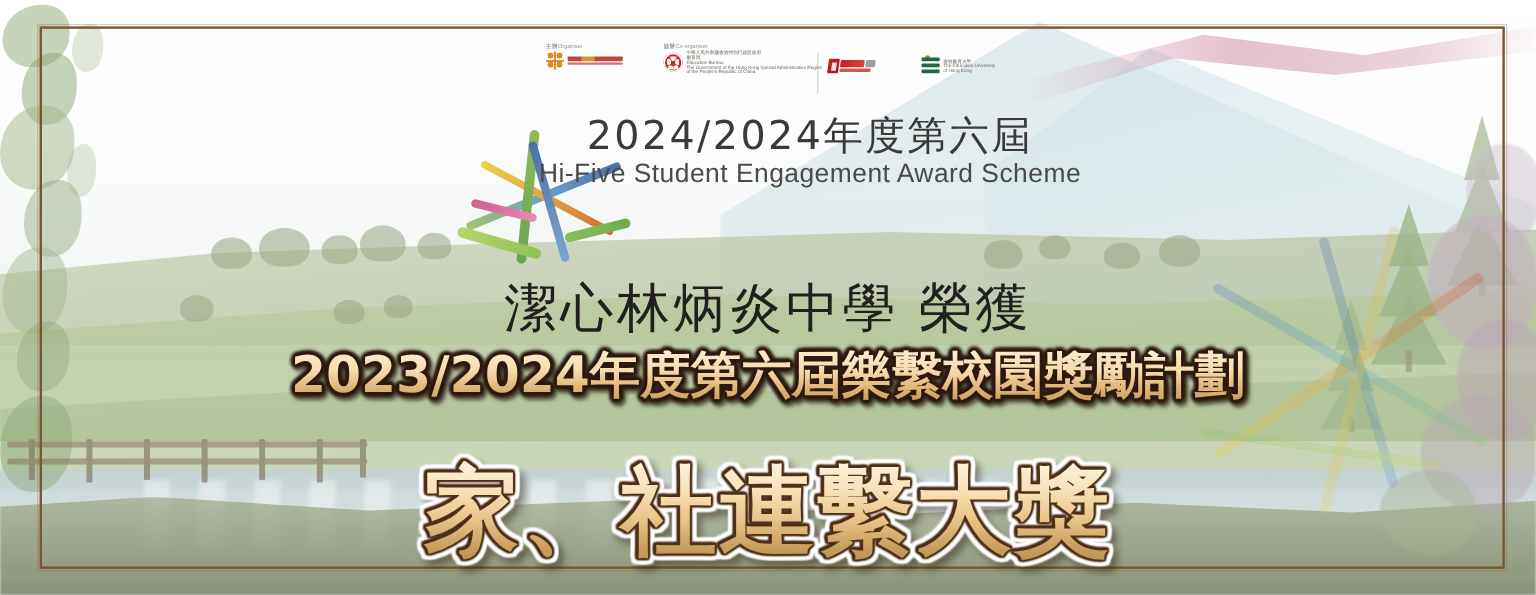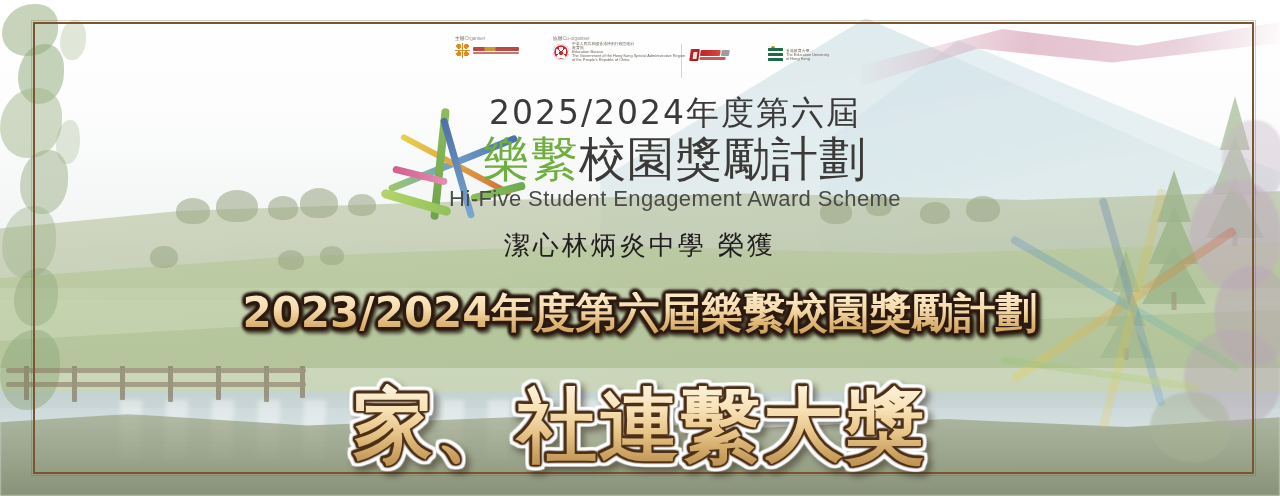--- a/index.html
+++ b/index.html
@@ -235,21 +235,21 @@
   .hd-line3 {
     font-family:"Liberation Sans", sans-serif;
     font-size:22px; color:#4a4a48; letter-spacing:.4px; margin-top:1px;
     padding-left:70px; font-weight:500;
   }
 
   
   .school {
     position:absolute; left:0; top:228px; width:1280px; text-align:center;
     font-family:"DejaVu Sans", sans-serif;
-    font-size:26px; color:#22201f; letter-spacing:3px;
+    font-size:44px; color:#22201f; letter-spacing:3px;
   }
 
   
   .goldline {
     position:absolute; left:0; top:292px; width:1280px; text-align:center;
     font-family:"DejaVu Sans", sans-serif;
     font-size:42px; font-weight:bold; letter-spacing:0px; line-height:1;
     color:#f3d9a8;
     background:linear-gradient(180deg,#fbeccd 0%,#f6dcae 40%,#e0b878 72%,#caa05e 100%);
     -webkit-background-clip:text; background-clip:text;
@@ -444,22 +444,21 @@
             <span>香港教育大學</span>
             <span>The Education University</span>
             <span>of Hong Kong</span>
           </span>
         </div>
       </div>
 
     </div>
 
     <div class="heading">
-      <div class="hd-line1">2025/2024年度第六屆</div>
-      <div class="hd-line2"><span class="accent">樂繫</span><span>校園獎勵計劃</span></div>
+      <div class="hd-line1">2024/2024年度第六屆</div>
       <div class="hd-line3">Hi-Five Student Engagement Award Scheme</div>
     </div>
 
     <div class="school">潔心林炳炎中學 榮獲</div>
 
     <div class="goldline">2023/2024年度第六屆樂繫校園獎勵計劃</div>
 
     <div class="award"><span class="inner">家、社連繫大獎</span></div>
 
   </div>

